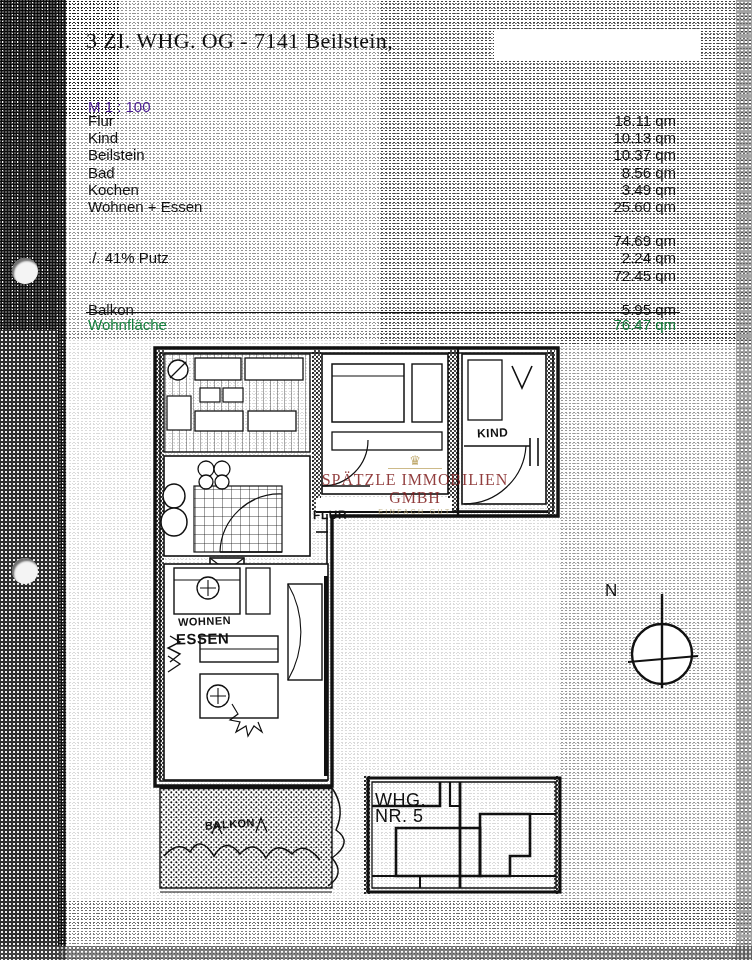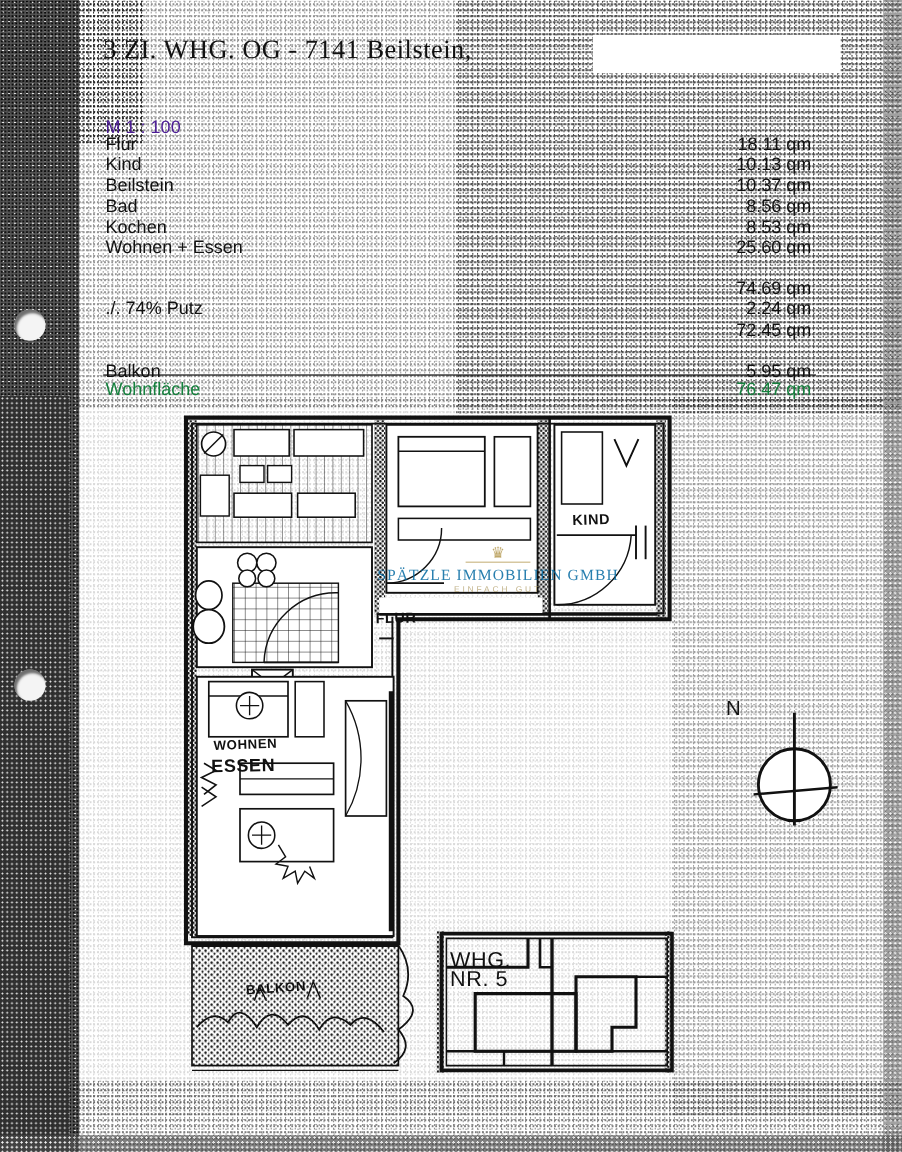--- a/index.html
+++ b/index.html
@@ -84,21 +84,21 @@
   
   #plan{position:absolute;left:60px;top:336px;width:692px;height:600px;}
   #plan svg{display:block;}
 
   
   #watermark{
     position:absolute;left:300px;top:455px;width:230px;text-align:center;
     color:#8a7b53;opacity:.85;pointer-events:none;
   }
   #wm-crown{font-size:13px;line-height:11px;color:#b59a52;}
-  #wm-name{font-size:13px;letter-spacing:.9px;font-family:"Liberation Serif",serif;color:#0369a1;}
+  #wm-name{font-size:16px;letter-spacing:.9px;font-family:"Liberation Serif",serif;color:#7f1d1d;}
   #wm-tag{font-size:7px;letter-spacing:2.4px;color:#b8a777;margin-top:1px;}
   .wm-rule{height:1px;background:#b59a52;opacity:.8;margin:2px auto;width:54px;}
 
   
   #compass{position:absolute;left:565px;top:585px;width:110px;height:140px;}
   #compass-label{position:absolute;left:40px;top:-4px;font-size:17px;color:#111;font-family:"Liberation Sans",sans-serif;}
 
   
   .plabel{position:absolute;color:#111;font-family:"Liberation Sans",sans-serif;
           font-weight:bold;letter-spacing:.5px;}
@@ -146,35 +146,35 @@
     <div class="row">
       <span class="lab">Beilstein</span>
       <span class="val">10.37 qm</span>
     </div>
     <div class="row">
       <span class="lab">Bad</span>
       <span class="val">8.56 qm</span>
     </div>
     <div class="row">
       <span class="lab">Kochen</span>
-      <span class="val">8.53 qm</span>
+      <span class="val">3.49 qm</span>
     </div>
     <div class="row">
       <span class="lab">Wohnen + Essen</span>
       <span class="val">25.60 qm</span>
     </div>
 
     <div class="gap"></div>
 
     <div class="row">
       <span class="lab"></span>
       <span class="val">74.69 qm</span>
     </div>
     <div class="row">
-      <span class="lab">./. 74% Putz</span>
+      <span class="lab">./. 41% Putz</span>
       <span class="val">2.24 qm</span>
     </div>
     <div class="row">
       <span class="lab"></span>
       <span class="val">72.45 qm</span>
     </div>
     <div class="gap"></div>
     <div class="row">
       <span class="lab">Balkon</span>
       <span class="val">5.95 qm</span>

